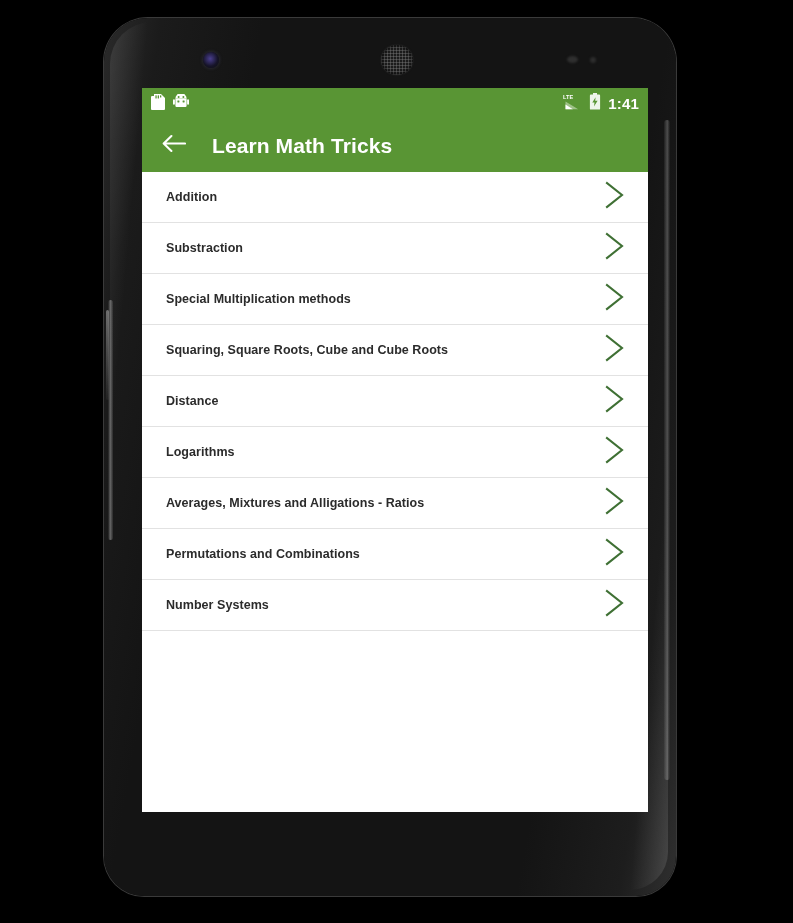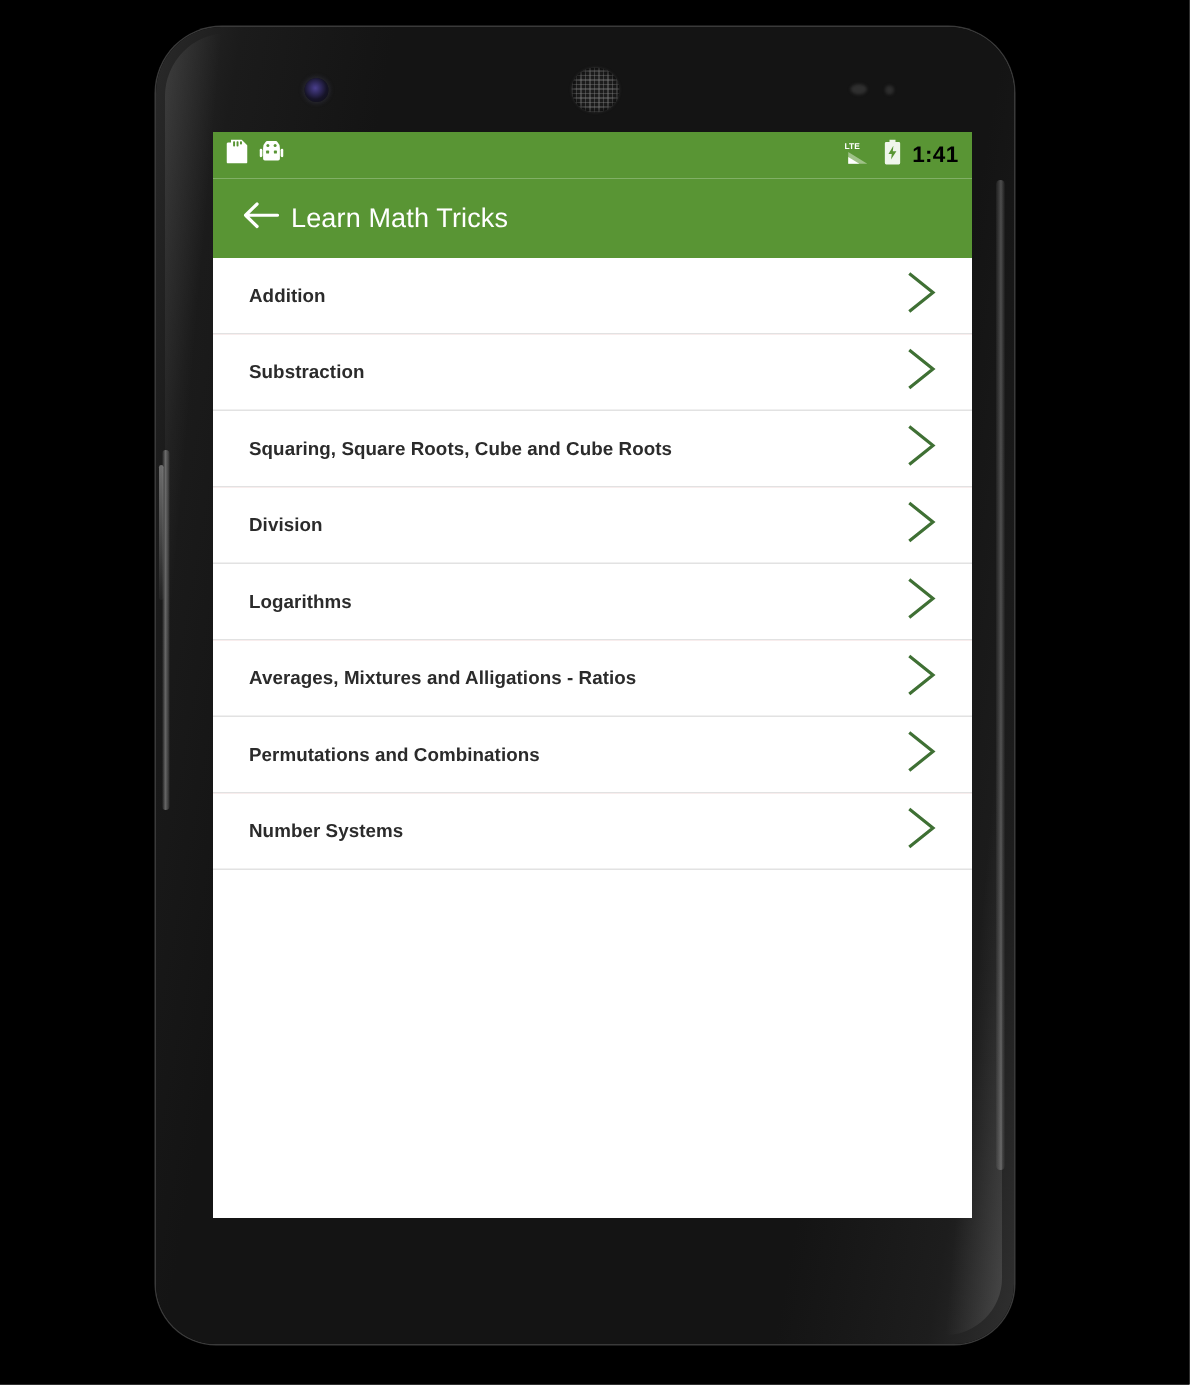--- a/index.html
+++ b/index.html
@@ -135,21 +135,21 @@
     height: 31px;
     background: #599534;
     display: flex;
     align-items: center;
     padding: 0 9px 0 9px;
     box-sizing: border-box;
   }
   .status-left { display: flex; align-items: center; gap: 8px; }
   .status-right { margin-left: auto; display: flex; align-items: center; gap: 7px; }
   .status-clock {
-    color: #000000;
+    color: #ffffff;
     font-size: 15px;
     font-weight: bold;
     letter-spacing: .2px;
     line-height: 1;
   }
   .icon-sd { display: block; }
   .icon-android { display: block; }
   .icon-lte { display: block; }
   .icon-battery { display: block; }
 
@@ -166,30 +166,30 @@
     width: 30px;
     height: 30px;
     display: flex;
     align-items: center;
     justify-content: center;
     cursor: pointer;
     flex: none;
   }
   .app-title {
     color: #ffffff;
-    font-size: 18px;
-    font-weight: normal;
-    margin-left: 5px;
+    font-size: 21px;
+    font-weight: bold;
+    margin-left: 23px;
     letter-spacing: .1px;
     white-space: nowrap;
   }
 
   
   .list {
-    background: #fca5a5;
+    background: #eab308;
   }
   .list-item {
     position: relative;
     height: 51px;
     display: flex;
     align-items: center;
     padding: 0 20px 0 24px;
     box-sizing: border-box;
     background: #ffffff;
     cursor: pointer;
@@ -289,27 +289,33 @@
               <path d="M5 3 L20 15 L5 27" stroke="#3f7034" stroke-width="2.1" fill="none" stroke-linecap="square" stroke-linejoin="miter"></path>
             </svg></span>
         </div>
         <div class="list-item">
           <span class="list-item-label">Substraction</span>
           <span class="chevron"><svg width="26" height="30" viewBox="0 0 26 30">
               <path d="M5 3 L20 15 L5 27" stroke="#3f7034" stroke-width="2.1" fill="none" stroke-linecap="square" stroke-linejoin="miter"></path>
             </svg></span>
         </div>
         <div class="list-item">
+          <span class="list-item-label">Special Multiplication methods</span>
+          <span class="chevron"><svg width="26" height="30" viewBox="0 0 26 30">
+              <path d="M5 3 L20 15 L5 27" stroke="#3f7034" stroke-width="2.1" fill="none" stroke-linecap="square" stroke-linejoin="miter"></path>
+            </svg></span>
+        </div>
+        <div class="list-item">
           <span class="list-item-label">Squaring, Square Roots, Cube and Cube Roots</span>
           <span class="chevron"><svg width="26" height="30" viewBox="0 0 26 30">
               <path d="M5 3 L20 15 L5 27" stroke="#3f7034" stroke-width="2.1" fill="none" stroke-linecap="square" stroke-linejoin="miter"></path>
             </svg></span>
         </div>
         <div class="list-item">
-          <span class="list-item-label">Division</span>
+          <span class="list-item-label">Distance</span>
           <span class="chevron"><svg width="26" height="30" viewBox="0 0 26 30">
               <path d="M5 3 L20 15 L5 27" stroke="#3f7034" stroke-width="2.1" fill="none" stroke-linecap="square" stroke-linejoin="miter"></path>
             </svg></span>
         </div>
         <div class="list-item">
           <span class="list-item-label">Logarithms</span>
           <span class="chevron"><svg width="26" height="30" viewBox="0 0 26 30">
               <path d="M5 3 L20 15 L5 27" stroke="#3f7034" stroke-width="2.1" fill="none" stroke-linecap="square" stroke-linejoin="miter"></path>
             </svg></span>
         </div>

